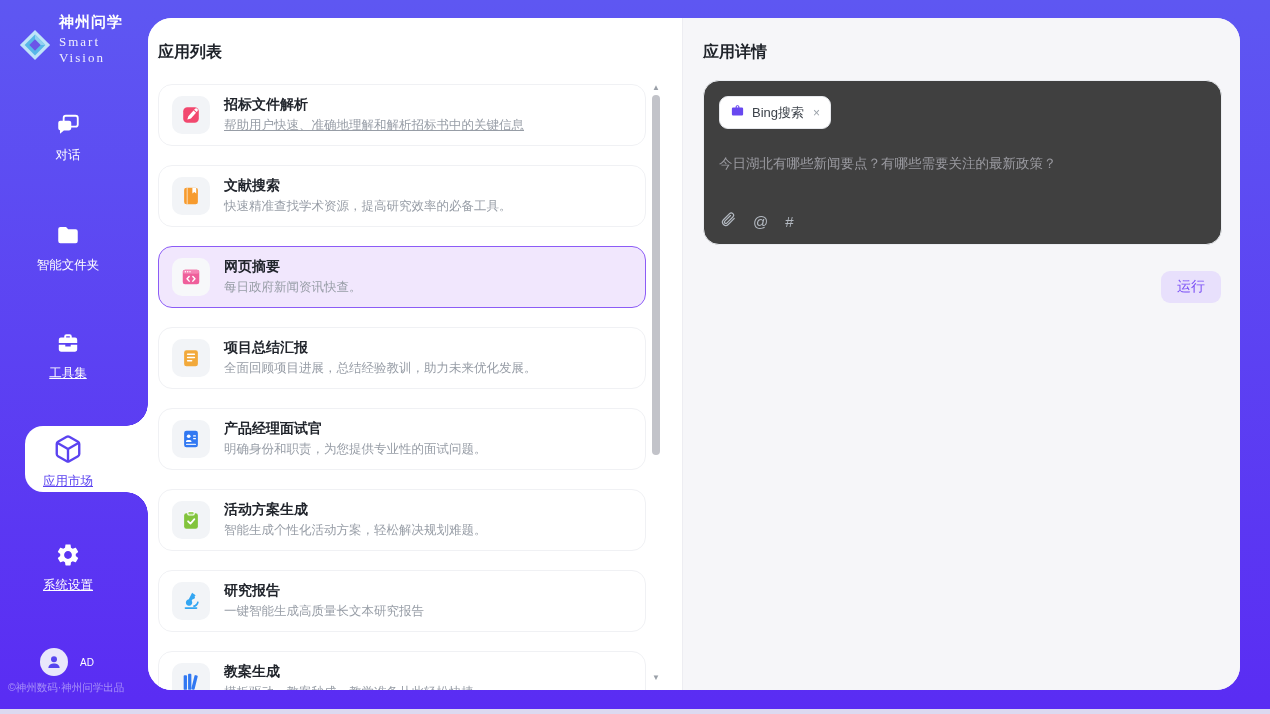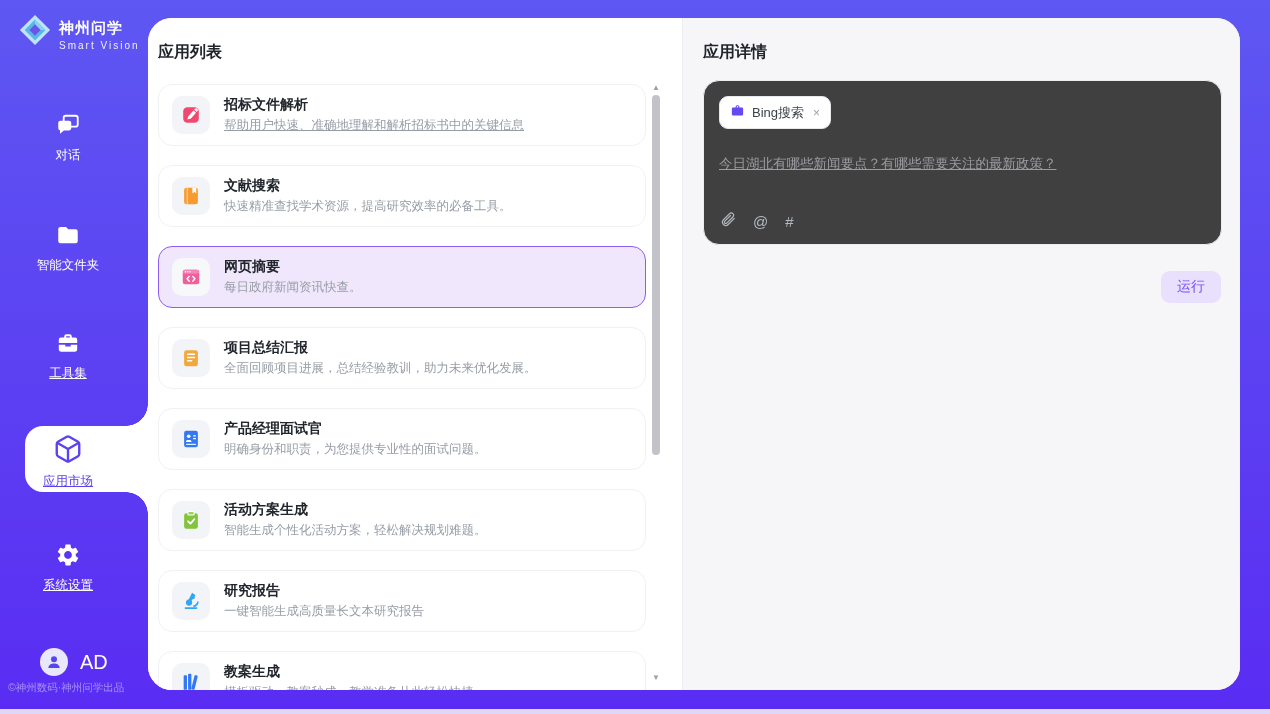--- a/index.html
+++ b/index.html
@@ -7,34 +7,34 @@
     width:1270px;height:714px;position:relative;overflow:hidden;
     font-family:"Liberation Sans","DejaVu Sans",sans-serif;
     background:linear-gradient(180deg,#5e57f2 0%,#5a2cf3 100%);
   }
   .bottom-edge{position:absolute;left:0;bottom:0;width:100%;height:5px;background:#dcd9f0;}
 
   
   .sidebar{position:absolute;left:0;top:0;width:148px;height:709px;}
   .logo{position:absolute;left:18px;top:13px;display:flex;align-items:flex-end;gap:7px;}
   .logo-text .t{color:#fff;font-size:15px;font-weight:bold;letter-spacing:1px;}
-  .logo-text .s{color:rgba(255,255,255,.9);font-size:10px;letter-spacing:2px;margin-top:2px;}
+  .logo-text .s{color:rgba(255,255,255,.9);font-size:13px;letter-spacing:2px;margin-top:2px;font-family:Liberation Serif, serif;}
   .nav-item{position:absolute;left:0;width:136px;text-align:center;color:#fff;cursor:pointer;}
   .nav-item .lbl{display:block;font-size:12.5px;margin-top:5px;}
   .nav-item .lbl.u{text-decoration:underline;}
   .nav-bubble{position:absolute;left:25px;right:0;top:426px;height:66px;background:#fff;
     border-radius:18px 0 0 18px;}
   .nav-bubble::before{content:"";position:absolute;right:0;top:-22px;width:22px;height:22px;
     background:radial-gradient(circle 22px at 0 0,rgba(0,0,0,0) 21.5px,#fff 22px);}
   .nav-bubble::after{content:"";position:absolute;right:0;bottom:-22px;width:22px;height:22px;
     background:radial-gradient(circle 22px at 0 100%,rgba(0,0,0,0) 21.5px,#fff 22px);}
   .nav-item.active{color:#5b43f0;z-index:2;}
   .user-row{position:absolute;left:40px;top:648px;display:flex;align-items:center;gap:12px;}
   .avatar{width:28px;height:28px;border-radius:50%;background:#e9e7fb;display:flex;align-items:center;justify-content:center;}
-  .user-name{color:#fff;font-size:20px;}
+  .user-name{color:#fff;font-size:10px;}
   .side-footer{position:absolute;left:8px;top:681px;color:rgba(255,255,255,.45);font-size:10.5px;white-space:nowrap;}
 
   
   .frame{position:absolute;left:148px;top:18px;right:30px;bottom:24px;background:#fff;
     border-radius:24px;overflow:hidden;display:flex;}
 
   
   .list-panel{width:535px;background:#fff;position:relative;border-right:1px solid #ededf2;box-sizing:border-box;}
   .panel-title{font-size:16px;font-weight:bold;color:#20242b;}
   .list-panel .panel-title{position:absolute;left:10px;top:24px;}
@@ -55,21 +55,21 @@
 
   
   .detail-panel{flex:1;background:#f6f6f9;position:relative;}
   .detail-panel .panel-title{position:absolute;left:20px;top:24px;}
   .detail-card{position:absolute;left:20px;right:18px;top:62px;height:165px;background:#404040;
     border:1px solid #ebedf1;border-radius:16px;box-sizing:border-box;padding:15px;}
   .chip{display:inline-flex;align-items:center;gap:7px;padding:6px 10px;border:1px solid #e6e8ec;
     border-radius:9px;background:#fff;cursor:pointer;}
   .chip .chip-label{font-size:13px;color:#3c424a;}
   .chip .chip-x{font-size:12px;color:#9aa1a9;margin-left:2px;cursor:pointer;}
-  .query{margin-top:26px;font-size:13.5px;color:#9b9ba1;line-height:1.4;text-decoration:underline;}
+  .query{margin-top:26px;font-size:13.5px;color:#9b9ba1;line-height:1.4;}
   .attach-row{position:absolute;left:16px;bottom:13px;display:flex;align-items:center;gap:17px;color:#b2b8c0;}
   .attach-row .glyph{font-size:15px;line-height:1;cursor:pointer;}
   .run-btn{position:absolute;right:19px;top:253px;padding:7px 16px;background:#e8e0fc;color:#7a4ff5;
     font-size:14px;border:none;border-radius:9px;cursor:pointer;font-family:inherit;}
 </style>
 </head>
 <body>
 
 <div class="sidebar">
   <div class="logo">

